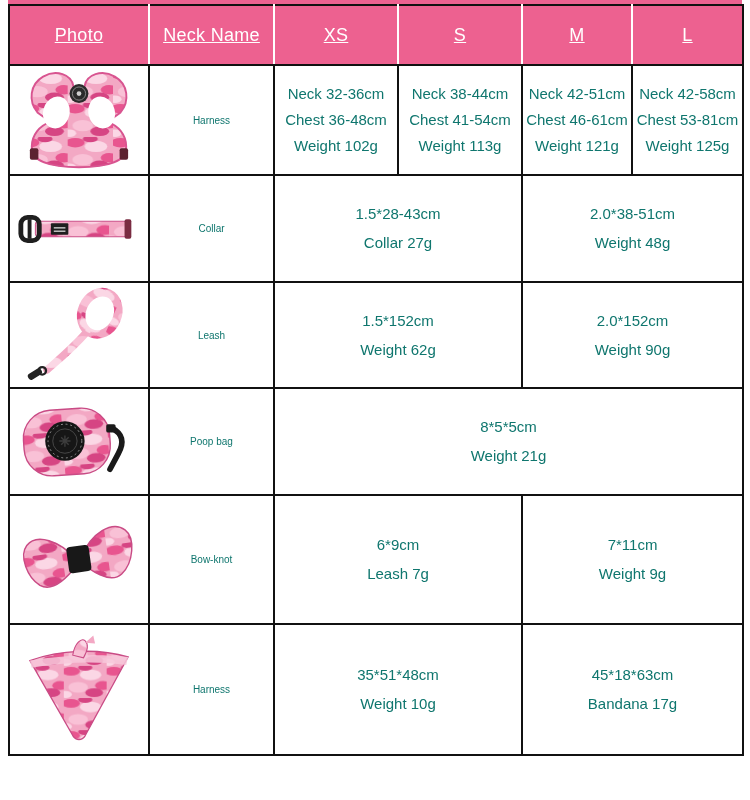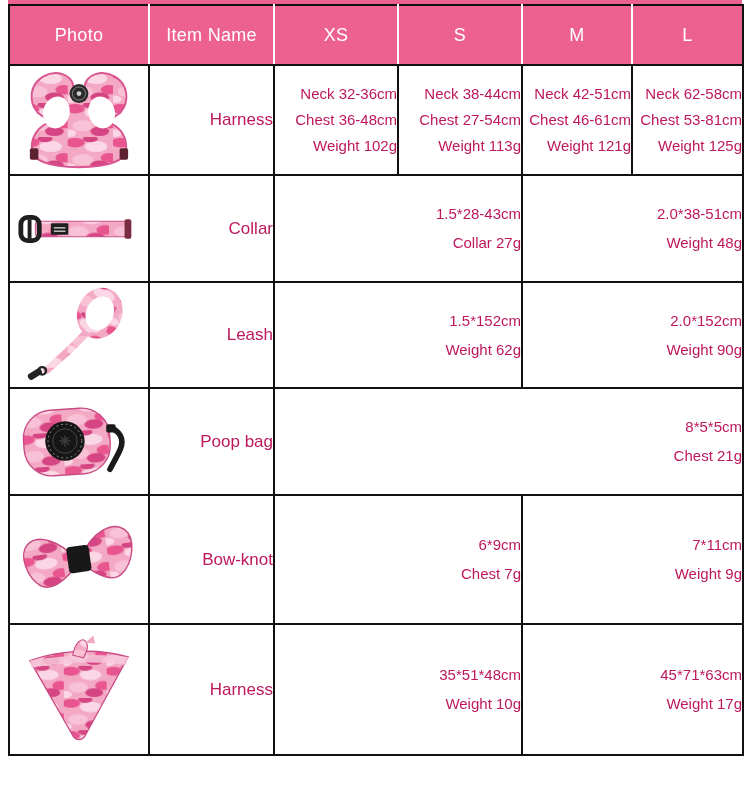--- a/index.html
+++ b/index.html
@@ -13,33 +13,33 @@
   table.size-chart {
     border-collapse:collapse; table-layout:fixed;
     width:734px; border:2px solid #111;
   }
   col.c-photo{width:140px} col.c-item{width:125px}
   col.c-xs{width:124px} col.c-s{width:124px}
   col.c-m{width:110px} col.c-l{width:111px}
   th {
     background:#ed6190; color:#fff; font-weight:400;
     font-size:18px; height:56px; letter-spacing:.3px;
-    border-left:2px solid #fff; border-bottom:2px solid #111;
+    border-left:2px solid #fff; border-bottom:2px solid #111;text-decoration:underline;
   }
   th:first-child { border-left:2px solid #111; }
   td {
-    border:2px solid #111; text-align:right; vertical-align:middle;
-    font-size:15px; color:#be185d; padding:0; overflow:hidden;
+    border:2px solid #111; text-align:center; vertical-align:middle;
+    font-size:15px; color:#0f766e; padding:0; overflow:hidden;
   }
   tr.r-harness{height:110px} tr.r-collar{height:107px}
   tr.r-leash{height:106px} tr.r-poopbag{height:107px}
   tr.r-bowknot{height:129px} tr.r-bandana{height:131px}
   .spec-line { line-height:20px; margin:9px 0; white-space:nowrap; }
   tr.r-harness .spec-line { margin:6px 0; }
-  .item-cell { font-size:17px; }
+  .item-cell { font-size:10px; }
   .photo-cell svg { display:block; margin:0 auto; }
 </style>
 </head>
 <body>
 
 <svg width="0" height="0" style="position:absolute" aria-hidden="true">
   <defs>
     <pattern id="camo" width="48" height="36" patternUnits="userSpaceOnUse">
       <rect width="48" height="36" fill="#f3a8c4"></rect>
       <ellipse cx="8" cy="6" rx="10" ry="5" fill="#e8558f"></ellipse>
@@ -62,21 +62,21 @@
         <col class="c-item">
         <col class="c-xs">
       <col class="c-s">
         <col class="c-m">
         <col class="c-l">
     </colgroup>
 
     <thead>
       <tr>
         <th>Photo</th>
-        <th>Item Name</th>
+        <th>Neck Name</th>
         <th>XS</th>
         <th>S</th>
         <th>M</th>
         <th>L</th>
       </tr>
     </thead>
 
     <tbody>
 
       <tr class="r-harness">
@@ -93,30 +93,30 @@
           </svg>
         </td>
         <td class="item-cell">Harness</td>
         <td>
           <div class="spec-line">Neck 32-36cm</div>
           <div class="spec-line">Chest 36-48cm</div>
           <div class="spec-line">Weight 102g</div>
         </td>
         <td>
           <div class="spec-line">Neck 38-44cm</div>
-          <div class="spec-line">Chest 27-54cm</div>
+          <div class="spec-line">Chest 41-54cm</div>
           <div class="spec-line">Weight 113g</div>
         </td>
         <td>
           <div class="spec-line">Neck 42-51cm</div>
           <div class="spec-line">Chest 46-61cm</div>
           <div class="spec-line">Weight 121g</div>
         </td>
         <td>
-          <div class="spec-line">Neck 62-58cm</div>
+          <div class="spec-line">Neck 42-58cm</div>
           <div class="spec-line">Chest 53-81cm</div>
           <div class="spec-line">Weight 125g</div>
         </td>
       </tr>
 
       <tr class="r-collar">
         <td class="photo-cell">
           <svg width="126" height="42" viewBox="0 0 130 42">
             <rect x="20" y="13" width="98" height="16" rx="3" fill="url(#camo)" stroke="#c94b85" stroke-width="1"></rect>
             <rect x="112" y="11" width="7" height="20" rx="2" fill="#7a2c42"></rect>
@@ -168,38 +168,38 @@
             <circle cx="50" cy="46" r="18" fill="none" stroke="#9a9a9a" stroke-width="1" stroke-dasharray="2 3"></circle>
             <circle cx="50" cy="46" r="13" fill="none" stroke="#4a4a4a" stroke-width="1"></circle>
             <path d="M50,40 L50,52 M44,46 L56,46 M46,42 L54,50 M54,42 L46,50" stroke="#3c3c3c" stroke-width="1.5"></path>
             <path d="M100,32 q17,9 7,27 l-9,17" stroke="#1a1a1a" stroke-width="6" fill="none" stroke-linecap="round"></path>
             <rect x="94" y="28" width="10" height="9" rx="2" fill="#1a1a1a"></rect>
           </svg>
         </td>
         <td class="item-cell">Poop bag</td>
         <td colspan="4">
           <div class="spec-line">8*5*5cm</div>
-          <div class="spec-line">Chest 21g</div>
+          <div class="spec-line">Weight 21g</div>
         </td>
       </tr>
 
       <tr class="r-bowknot">
         <td class="photo-cell">
           <svg width="122" height="92" viewBox="0 0 130 94">
             <g transform="rotate(-8 65 47)">
               <path d="M62,46 C48,24 24,12 12,24 C2,34 8,58 20,68 C34,78 54,60 62,52 Z" fill="url(#camo)" stroke="#c94b85" stroke-width="1.5"></path>
               <path d="M68,44 C82,20 106,10 118,22 C128,32 122,58 108,68 C94,78 74,58 68,50 Z" fill="url(#camo)" stroke="#c94b85" stroke-width="1.5"></path>
               <rect x="53" y="32" width="24" height="28" rx="4" fill="#181818"></rect>
             </g>
           </svg>
         </td>
         <td class="item-cell">Bow-knot</td>
         <td colspan="2">
           <div class="spec-line">6*9cm</div>
-          <div class="spec-line">Chest 7g</div>
+          <div class="spec-line">Leash 7g</div>
         </td>
         <td colspan="2">
           <div class="spec-line">7*11cm</div>
           <div class="spec-line">Weight 9g</div>
         </td>
       </tr>
 
       <tr class="r-bandana">
         <td class="photo-cell">
           <svg width="116" height="120" viewBox="0 0 130 126">
@@ -208,19 +208,19 @@
             <path d="M58,24 C60,10 68,4 72,8 C76,12 74,20 70,27 Z" fill="url(#camo)" stroke="#c94b85" stroke-width="1.2"></path>
             <path d="M72,10 L81,2 L83,11 Z" fill="#f3a8c4"></path>
           </svg>
         </td>
         <td class="item-cell">Harness</td>
         <td colspan="2">
           <div class="spec-line">35*51*48cm</div>
           <div class="spec-line">Weight 10g</div>
         </td>
         <td colspan="2">
-          <div class="spec-line">45*71*63cm</div>
-          <div class="spec-line">Weight 17g</div>
+          <div class="spec-line">45*18*63cm</div>
+          <div class="spec-line">Bandana 17g</div>
         </td>
       </tr>
     </tbody>
   </table>
 </div>
 
 </body></html>

